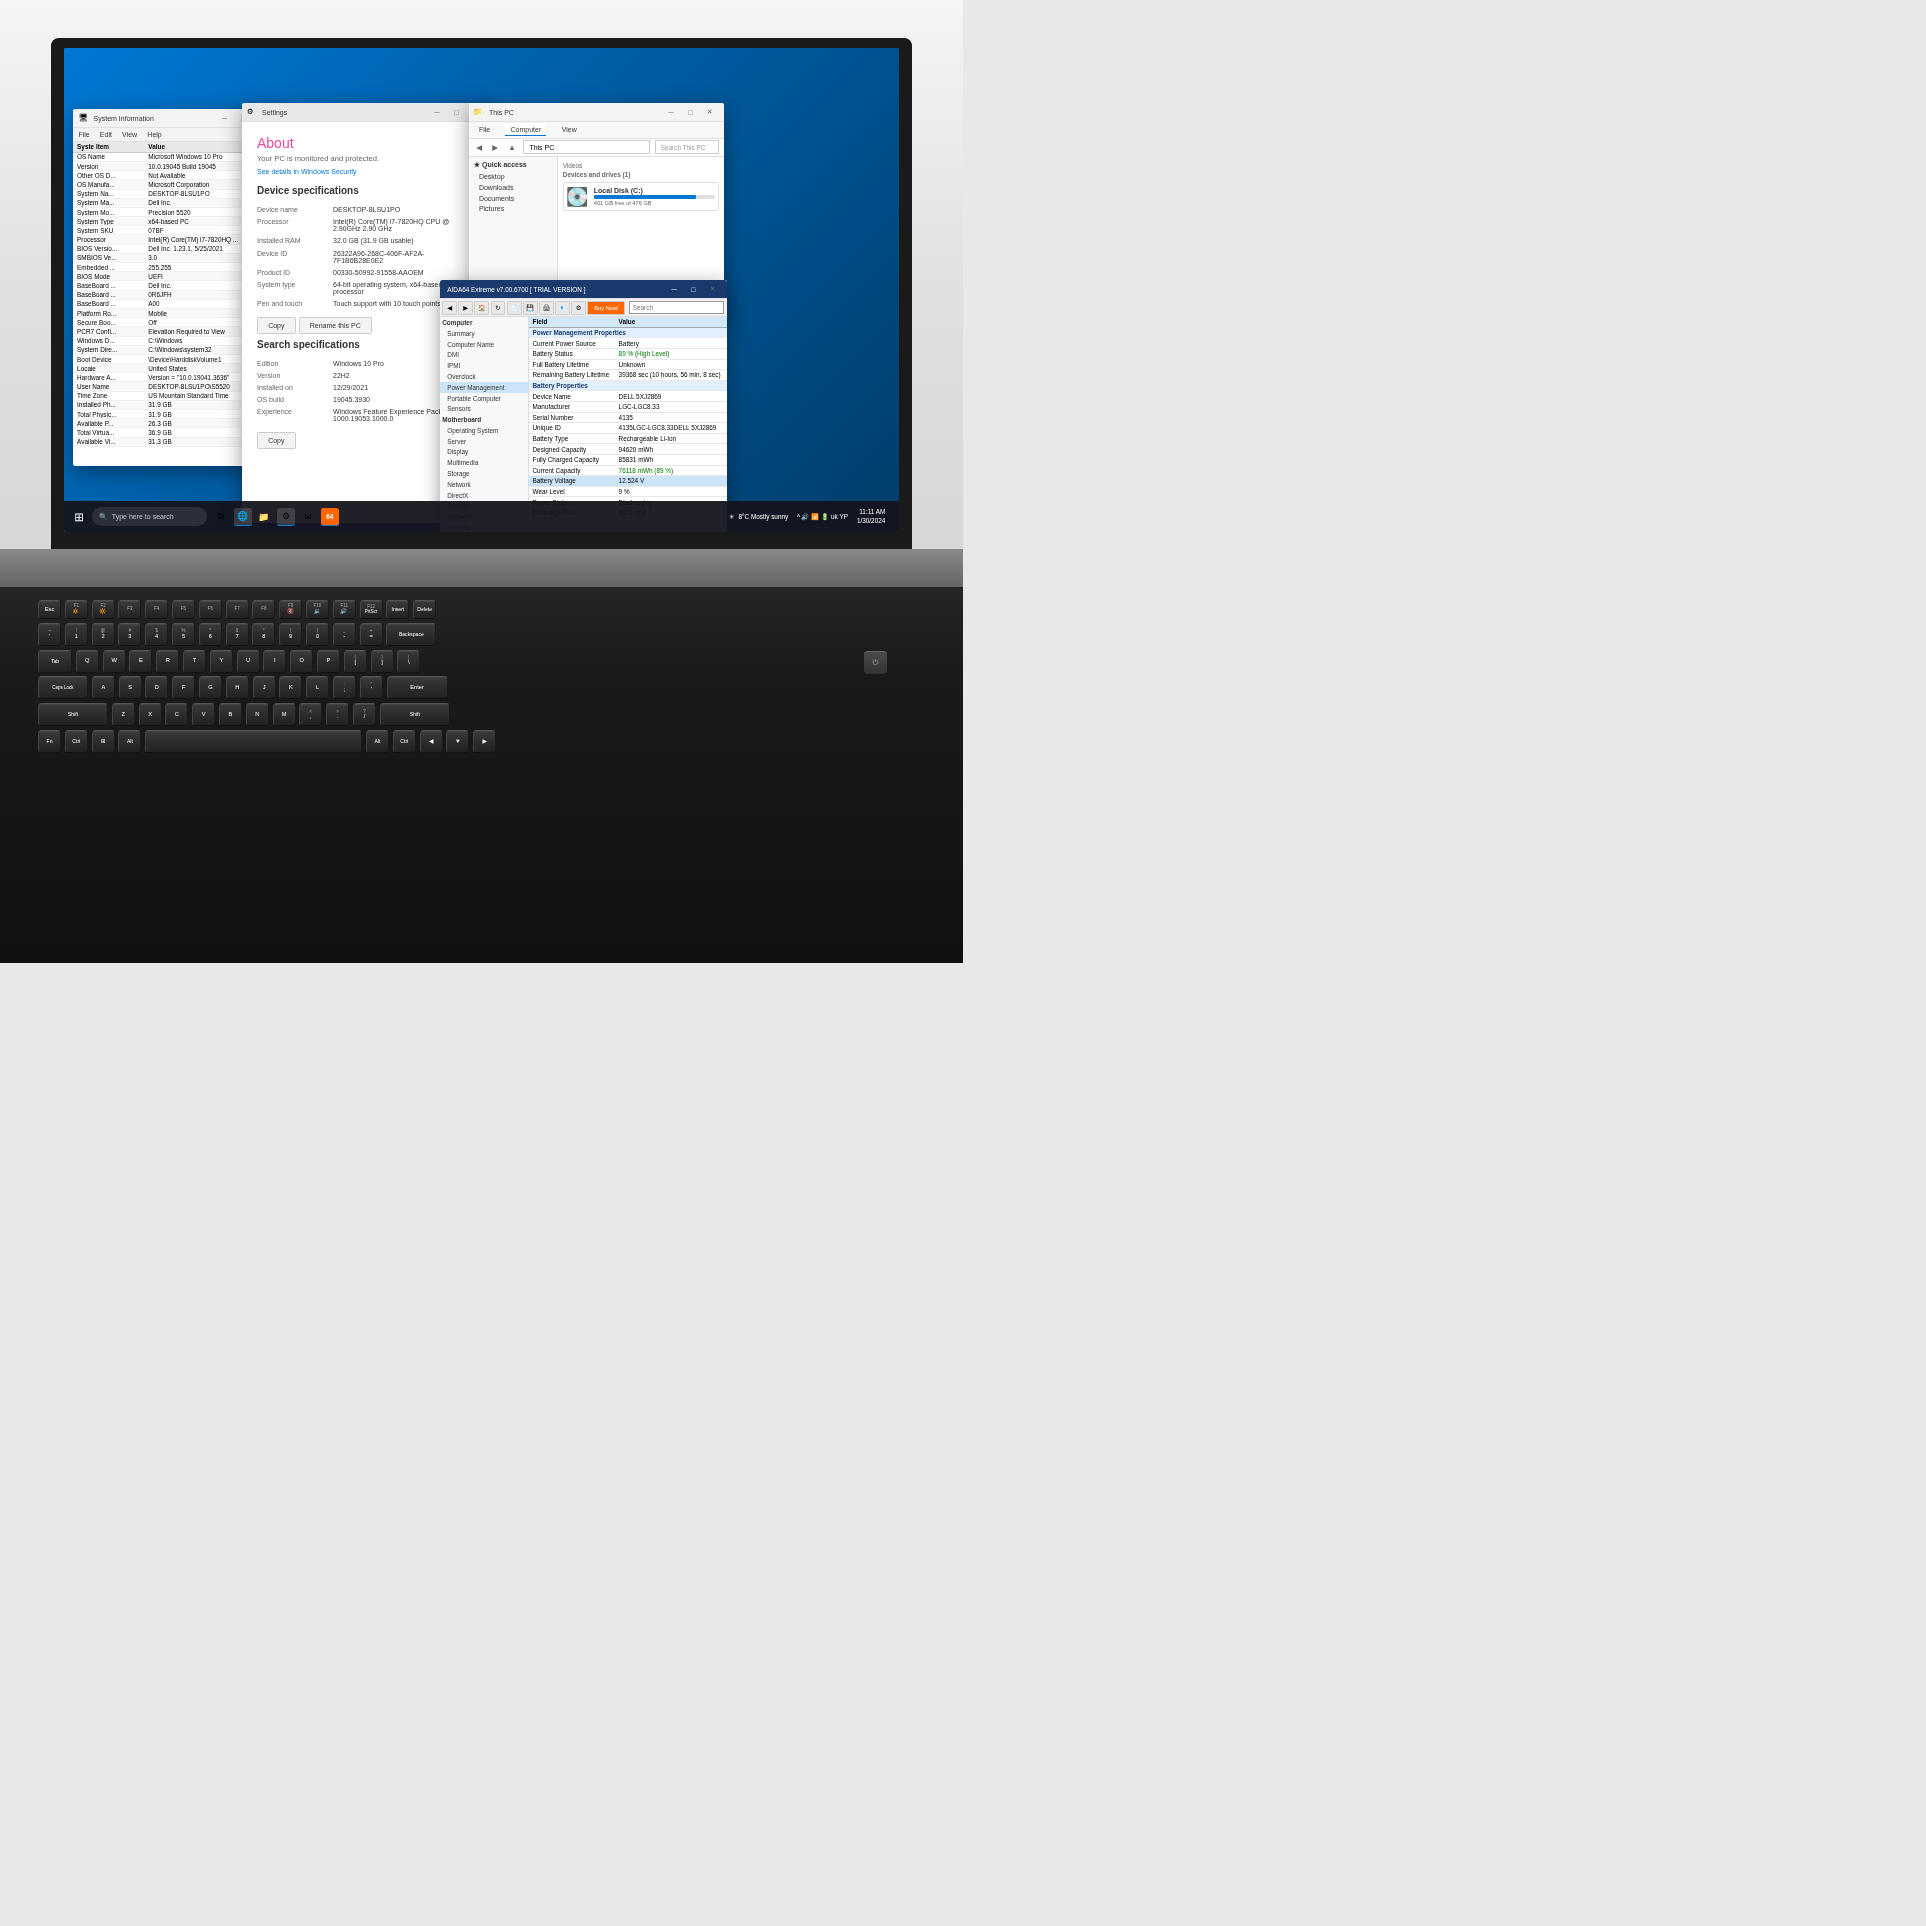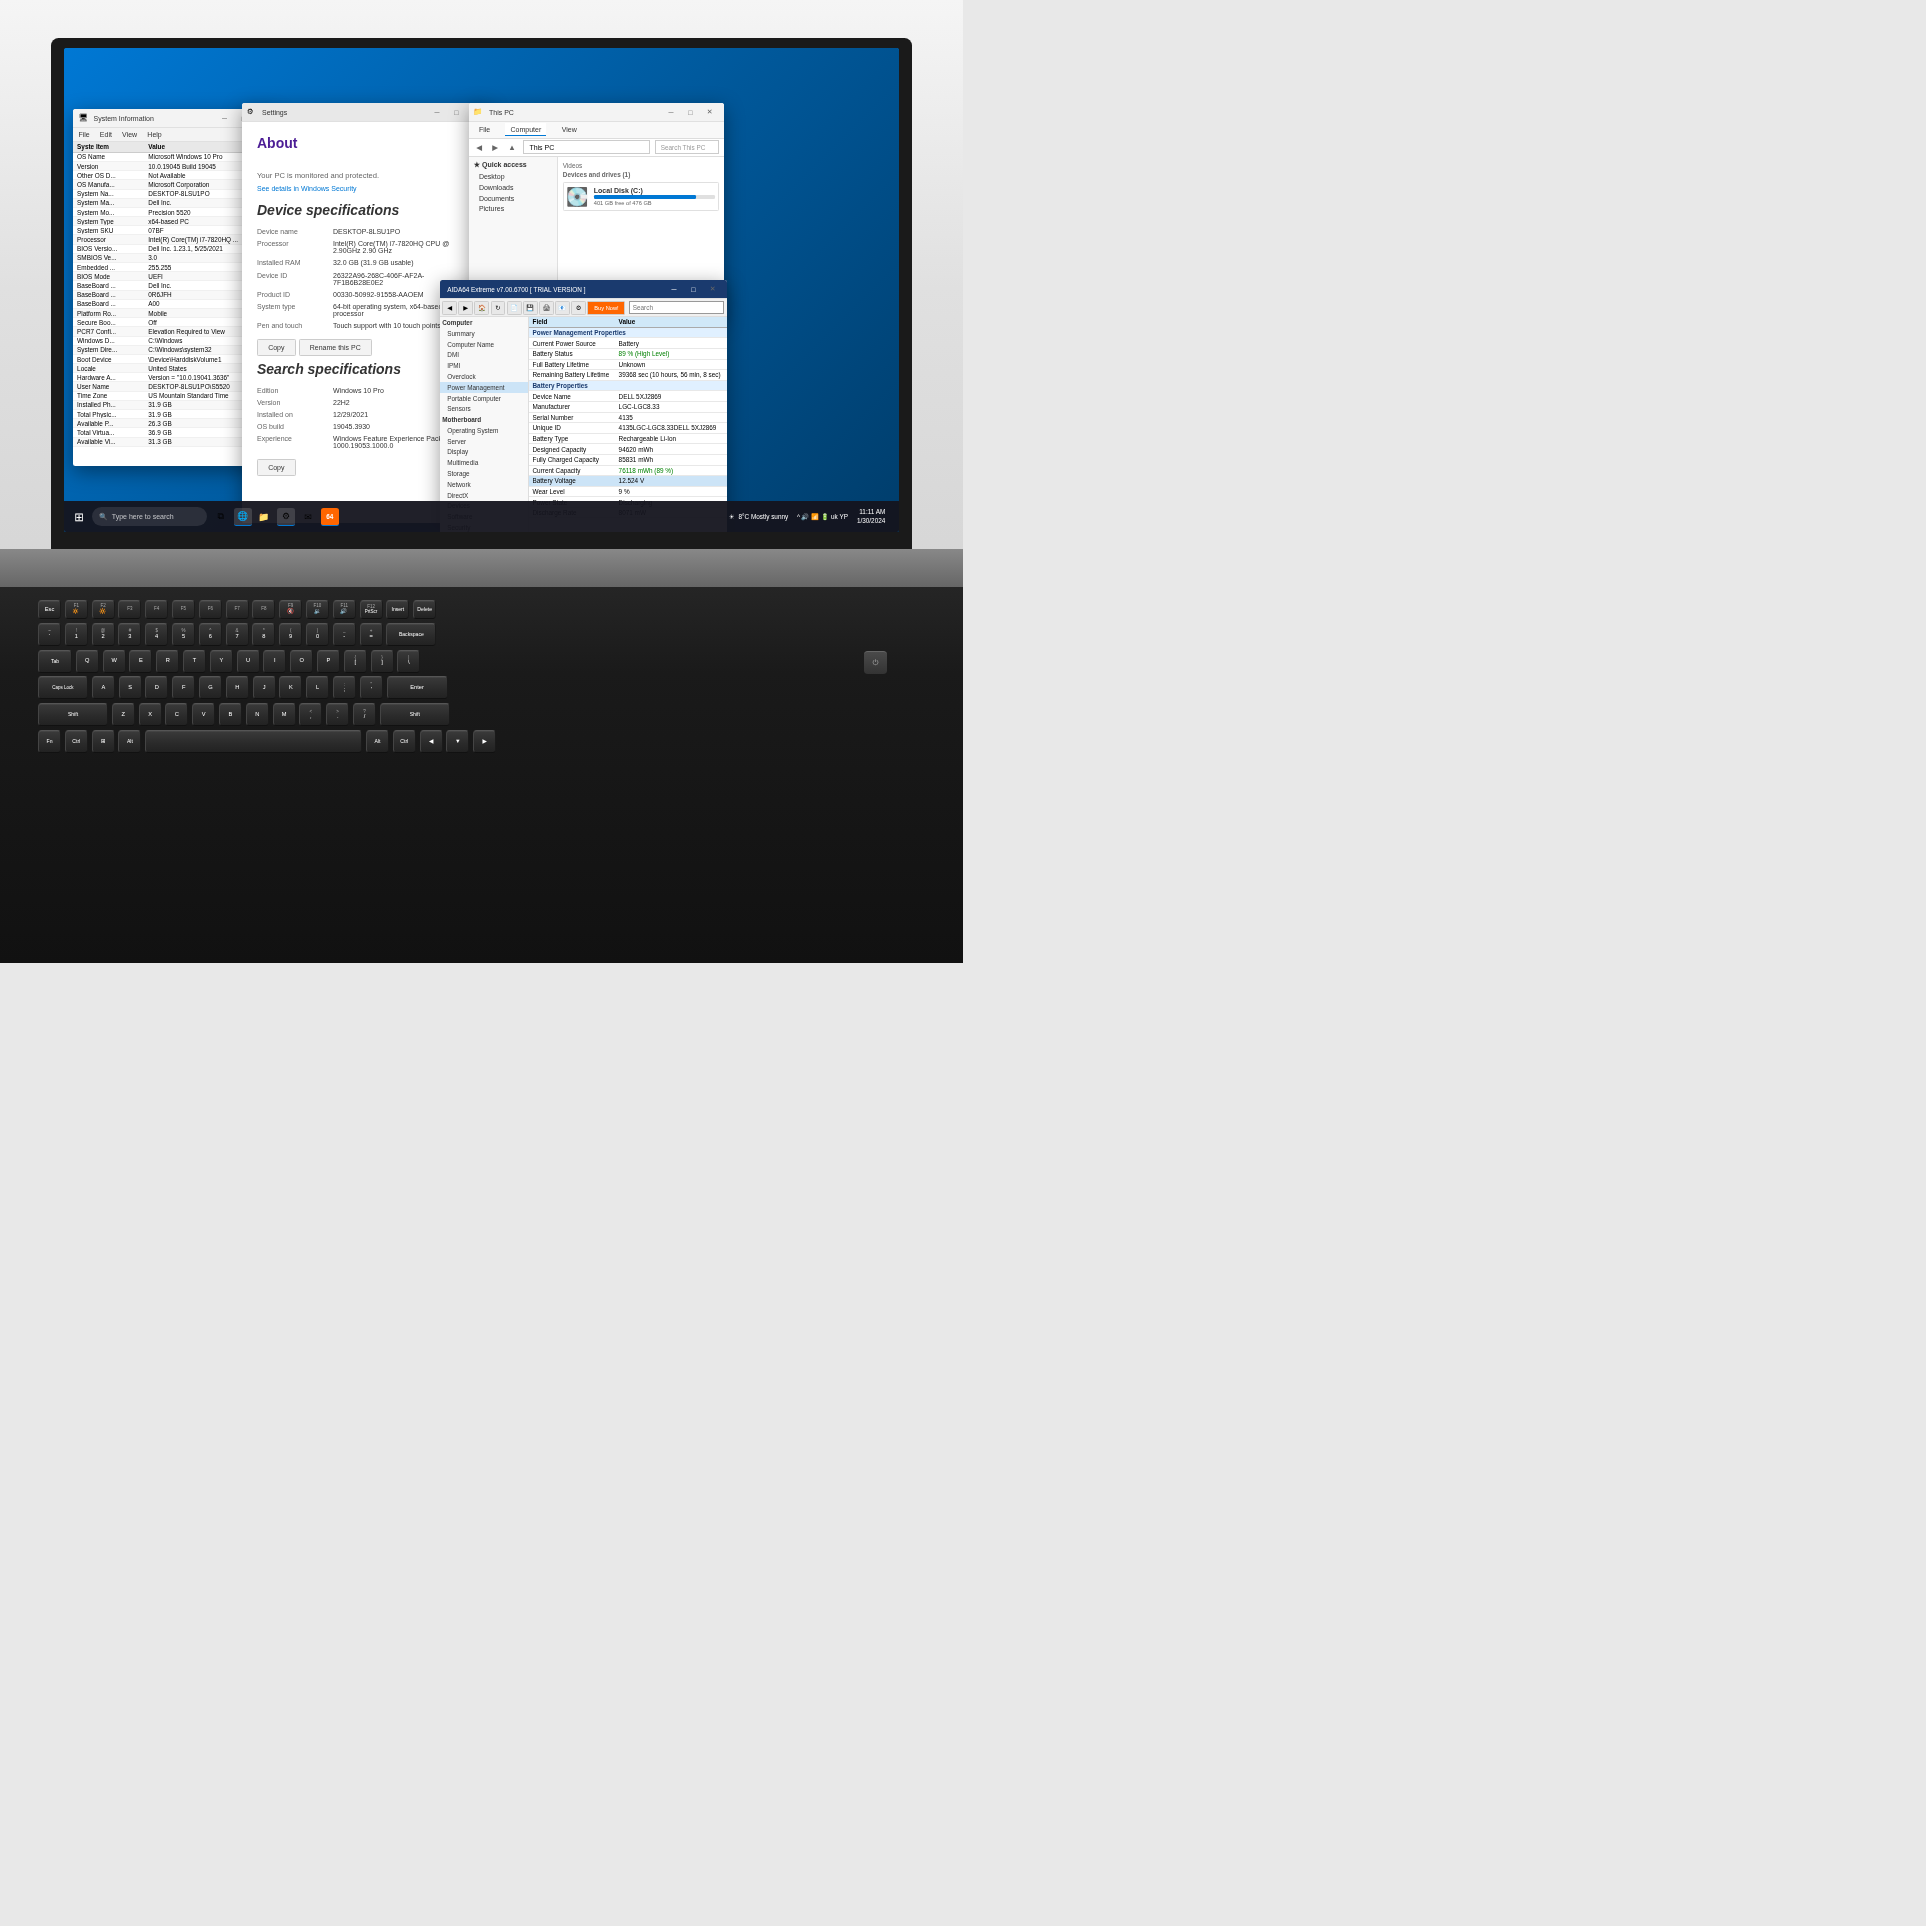--- a/index.html
+++ b/index.html
@@ -239,46 +239,45 @@
 
     .about-content {
       padding: 12.7px 15.3px;
       overflow-y: auto;
       height: calc(100% - 19px);
       background: white;
     }
 
     .about-header {
       font-size: 14px;
-      font-weight: 700;
-      color: #4c1d95;
-      margin-bottom: 20px;
+      font-weight: 400;
+      color: #ec4899;
+      margin-bottom: 3px;
     }
 
     .about-subtitle {
       font-size: 7.6px;
       color: #666;
       margin-bottom: 5.1px;
     }
 
     .about-link {
       font-size: 7px;
       color: #0078d4;
       text-decoration: none;
       display: block;
       margin-bottom: 10.2px;
     }
 
     .about-section-title {
-      font-size: 14px;
+      font-size: 10px;
       font-weight: 600;
       color: #333;
       margin-bottom: 7.6px;
       padding-bottom: 2.5px;
-      font-style: italic;
     }
 
     .spec-row {
       display: flex;
       margin-bottom: 5.1px;
       font-size: 7px;
     }
 
     .spec-label {
       width: 76px;

